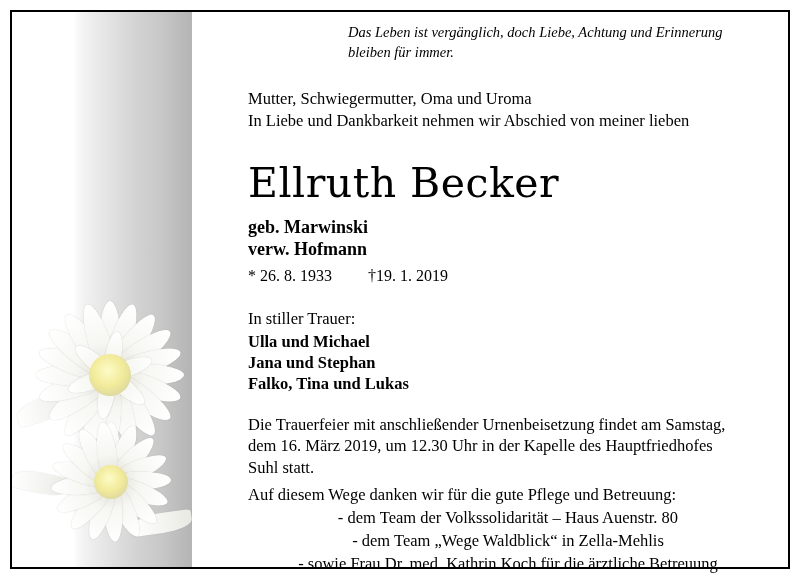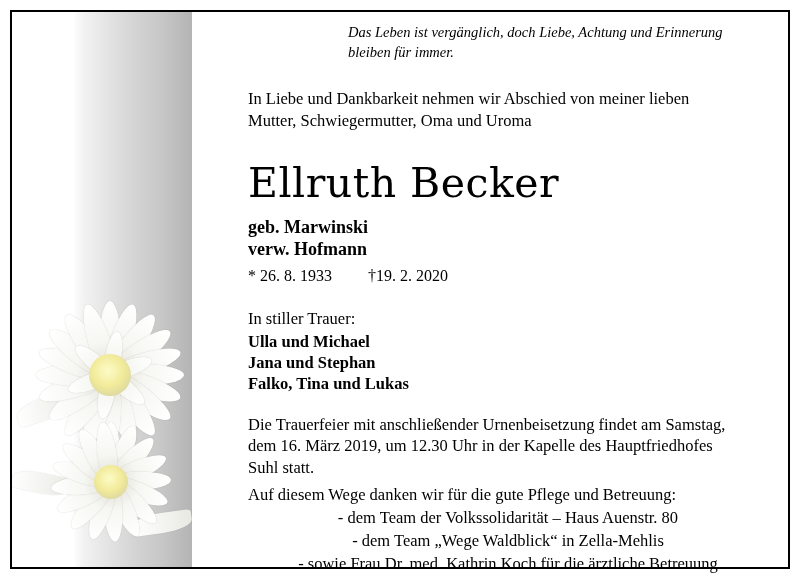--- a/index.html
+++ b/index.html
@@ -227,35 +227,35 @@
         <div class="core" style="width:34px;height:34px;"></div>
       </div>
     </div>
   </div>
 
   <div class="content">
 
     <div class="motto">Das Leben ist vergänglich, doch Liebe, Achtung und Erinnerung bleiben für immer.</div>
 
     <div class="intro">
+      <div>Mutter, Schwiegermutter, Oma und Uroma</div>
       <div>In Liebe und Dankbarkeit nehmen wir Abschied von meiner lieben</div>
-      <div>Mutter, Schwiegermutter, Oma und Uroma</div>
     </div>
 
     <div class="name">Ellruth Becker</div>
 
     <div class="sub-names">
       <div>geb. Marwinski</div>
       <div>verw. Hofmann</div>
     </div>
 
     <div class="dates">
       <span>* 26. 8. 1933</span>
       <span class="sep"></span>
-      <span>†19. 2. 2020</span>
+      <span>†19. 1. 2019</span>
     </div>
 
     <div class="mourn-head">In stiller Trauer:</div>
     <div class="mourn-list">
       <div>Ulla und Michael</div>
       <div>Jana und Stephan</div>
       <div>Falko, Tina und Lukas</div>
     </div>
 
     <div class="service">

